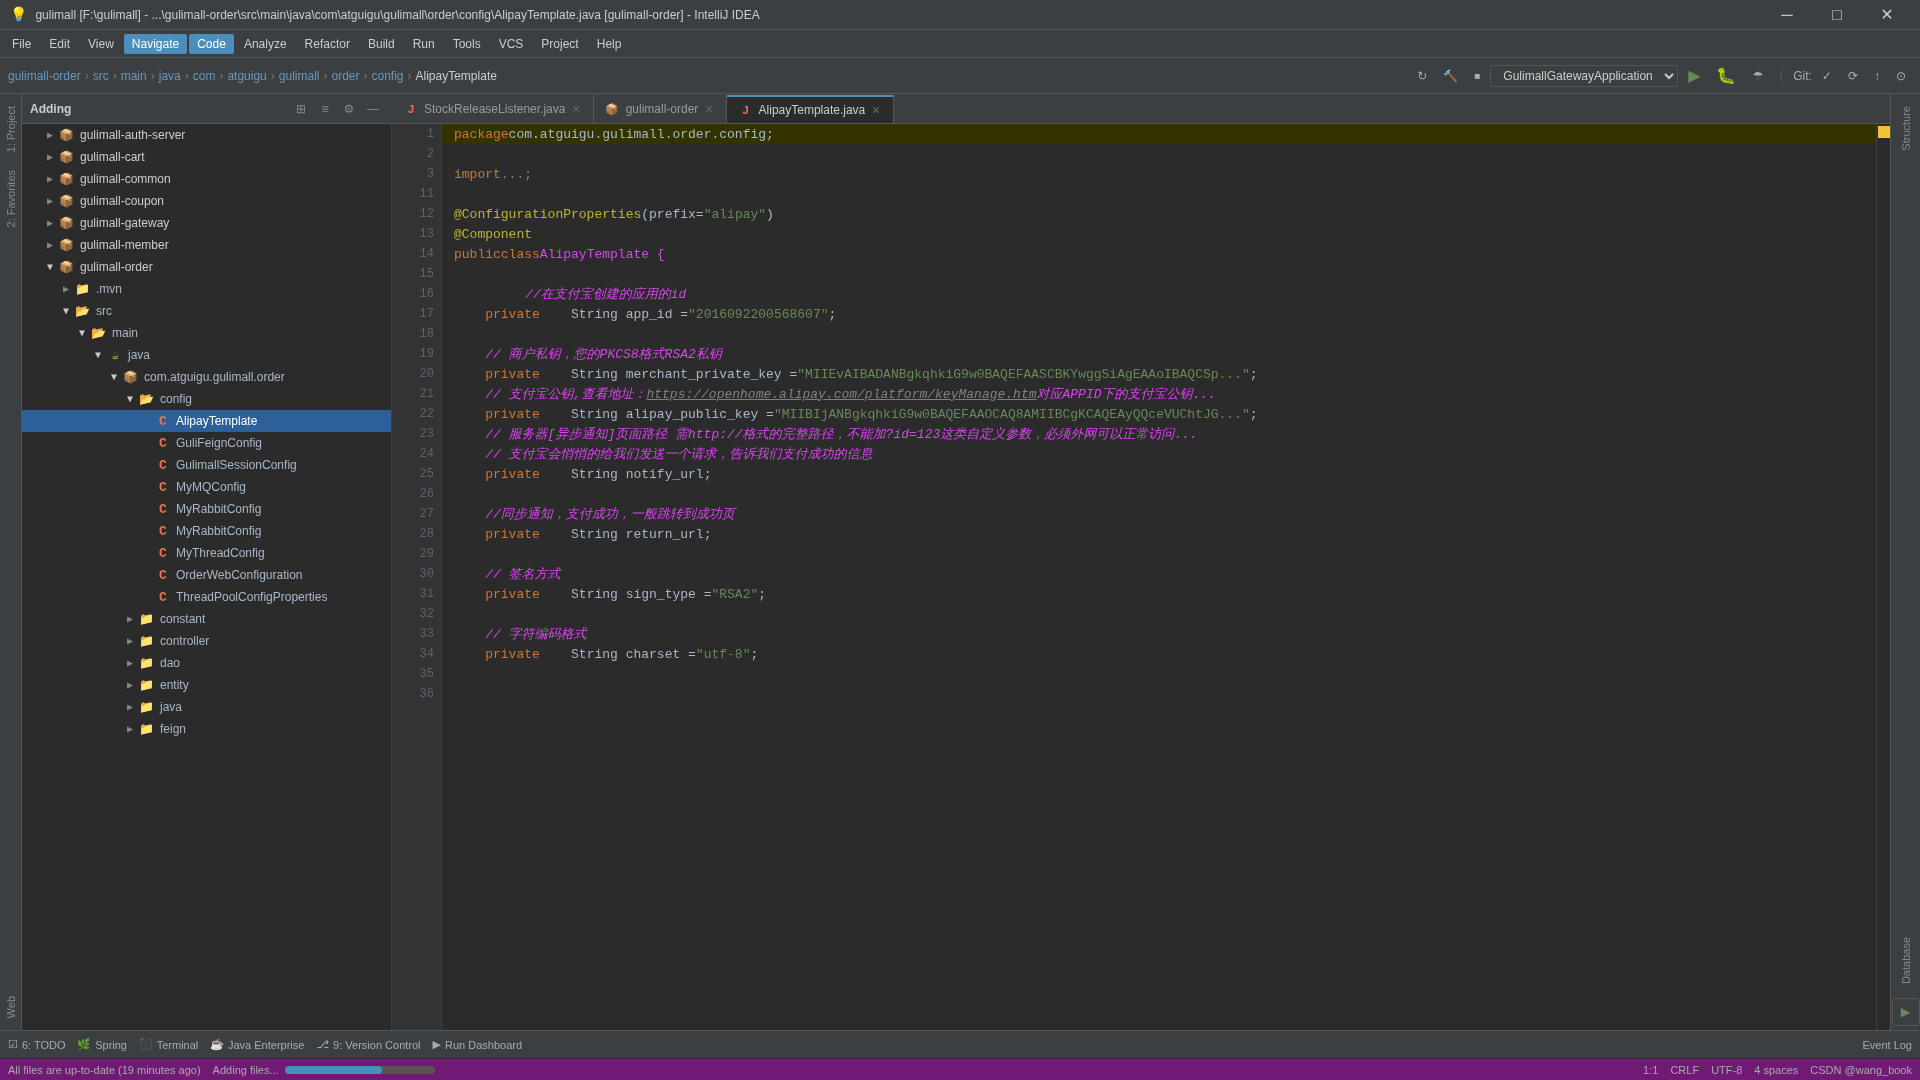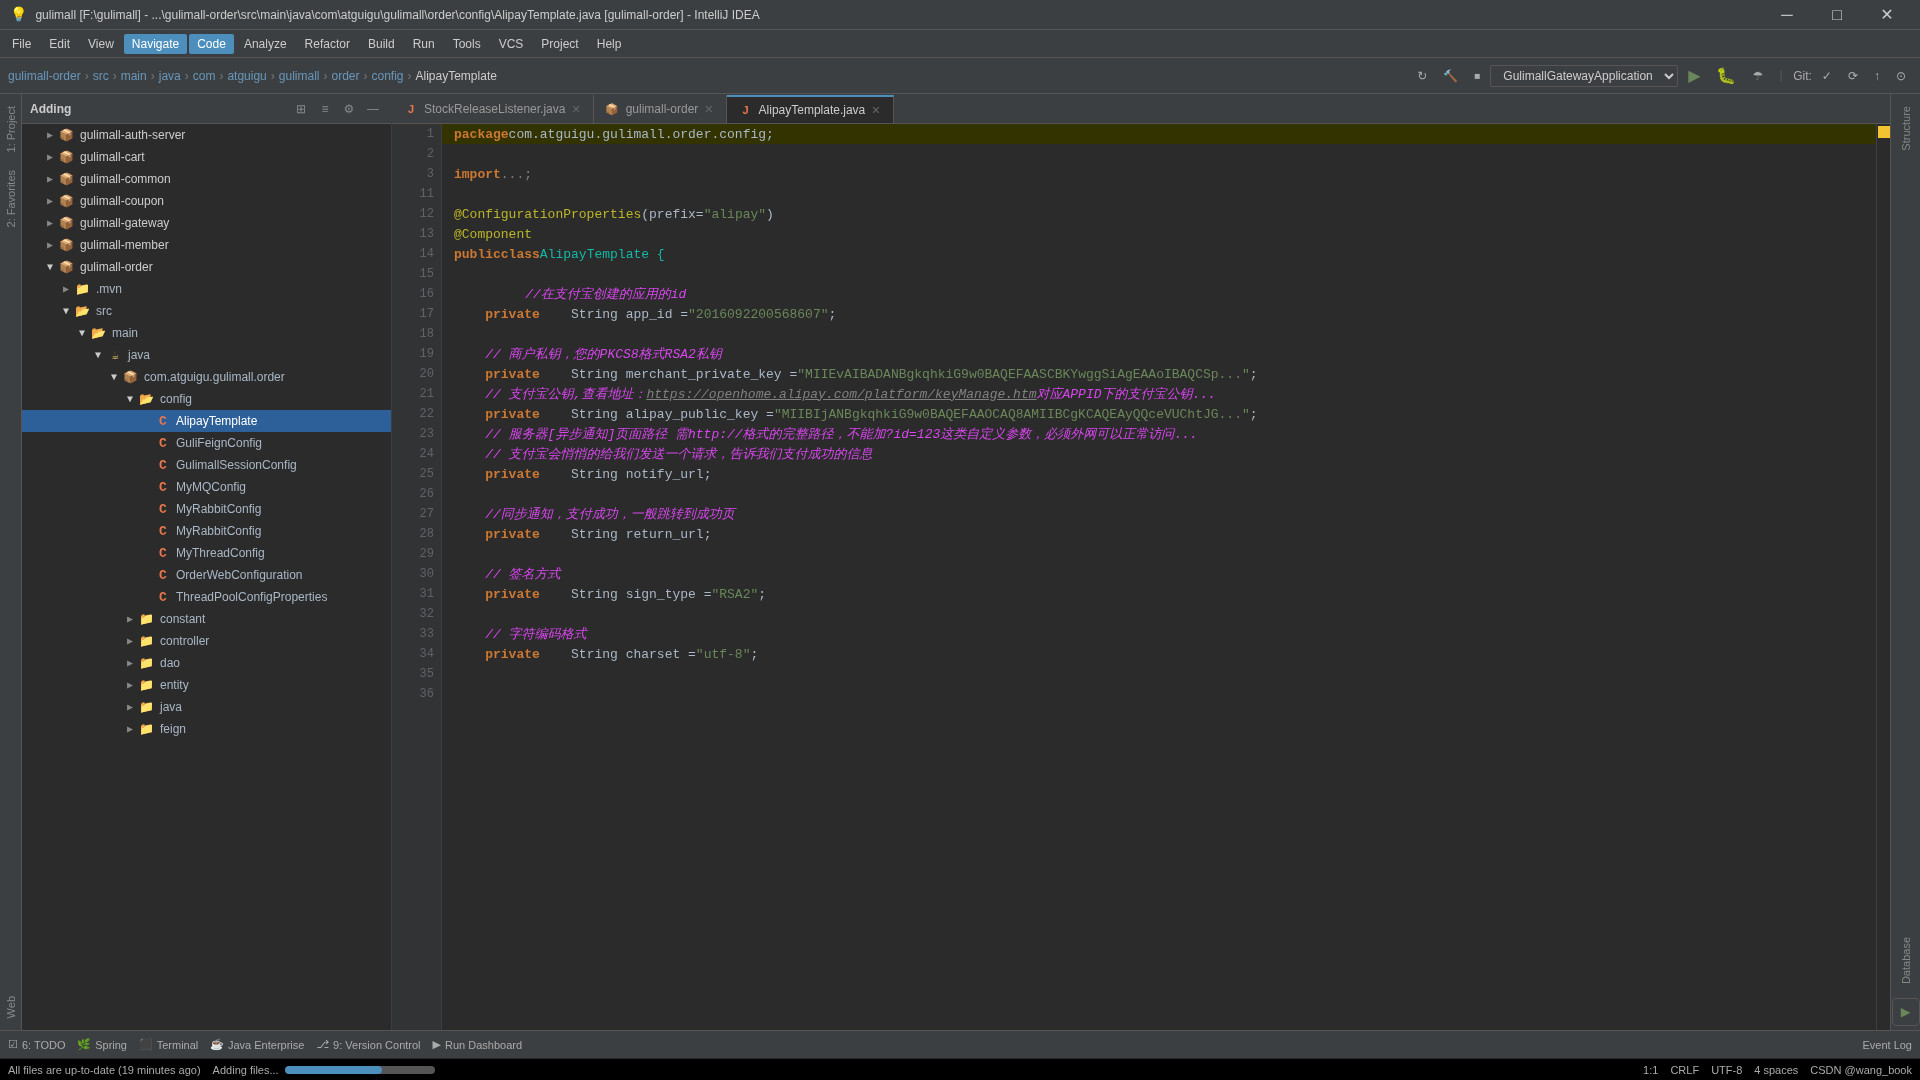--- a/index.html
+++ b/index.html
@@ -71,32 +71,32 @@
     .tab-icon { width: 14px; height: 14px; font-size: 11px; display: flex; align-items: center; justify-content: center; }
 
     
     .editor-content { flex: 1; display: flex; overflow: hidden; background: #2b2b2b; }
     .line-numbers { width: 50px; background: #313335; border-right: 1px solid #3c3f41; padding-top: 0; overflow: hidden; display: flex; flex-direction: column; }
     .line-num { height: 20px; display: flex; align-items: center; justify-content: flex-end; padding-right: 8px; color: #606366; font-size: 12px; min-width: 50px; }
     .code-area { flex: 1; overflow: auto; padding: 0; }
     .code-line { height: 20px; display: flex; align-items: center; padding-left: 12px; white-space: nowrap; font-size: 13px; }
 
     
-    .kw { color: #cc7832; font-weight: bold; }
+    .kw { color: #cc7832; font-weight: normal; }
     .str { color: #6a8759; }
     .comment { color: #d946ef; font-style: italic; }
     .annotation { color: #bbb529; }
 
     
     .bottom-bar { height: 28px; background: #3c3f41; display: flex; align-items: center; padding: 0 8px; gap: 12px; border-top: 1px solid #555; }
     .bottom-item { color: #aaa; font-size: 11px; font-family: Arial, sans-serif; display: flex; align-items: center; gap: 4px; cursor: pointer; }
     .bottom-right { margin-left: auto; display: flex; align-items: center; gap: 12px; }
 
     
-    .status-bar { height: 22px; background: #000000; display: flex; align-items: center; padding: 0 8px; gap: 12px; border-top: 1px solid #2b2b2b; }
+    .status-bar { height: 22px; background: #701a75; display: flex; align-items: center; padding: 0 8px; gap: 12px; border-top: 1px solid #2b2b2b; }
     .status-item { color: #aaa; font-size: 11px; font-family: Arial, sans-serif; }
     .status-right { margin-left: auto; display: flex; align-items: center; gap: 12px; }
     .progress-bar-container { display: flex; align-items: center; gap: 6px; }
     .progress-bar { width: 150px; height: 8px; background: #555; border-radius: 4px; overflow: hidden; }
     .progress-fill { height: 100%; background: #4c8fbd; border-radius: 4px; }
 
     
     .right-panel { width: 30px; background: #3c3f41; border-left: 1px solid #555; display: flex; flex-direction: column; align-items: center; padding-top: 4px; gap: 2px; }
 
     
@@ -452,21 +452,21 @@
         </div>
 
         <div class="code-line">
           <span class="annotation">@Component</span>
         </div>
 
 
         <div class="code-line">
           <span class="kw">public </span>
             <span class="kw">class </span>
-            <span style="color:#14b8a6;">AlipayTemplate {</span>
+            <span style="color:#d946ef;">AlipayTemplate {</span>
         </div>
 
         <div class="code-line">&nbsp;</div>
 
         <div class="code-line">
           <span style="margin-left:40px;"></span>
           <span class="comment">&nbsp;&nbsp;&nbsp;&nbsp;//在支付宝创建的应用的id</span>
         </div>
 
         <div class="code-line">

